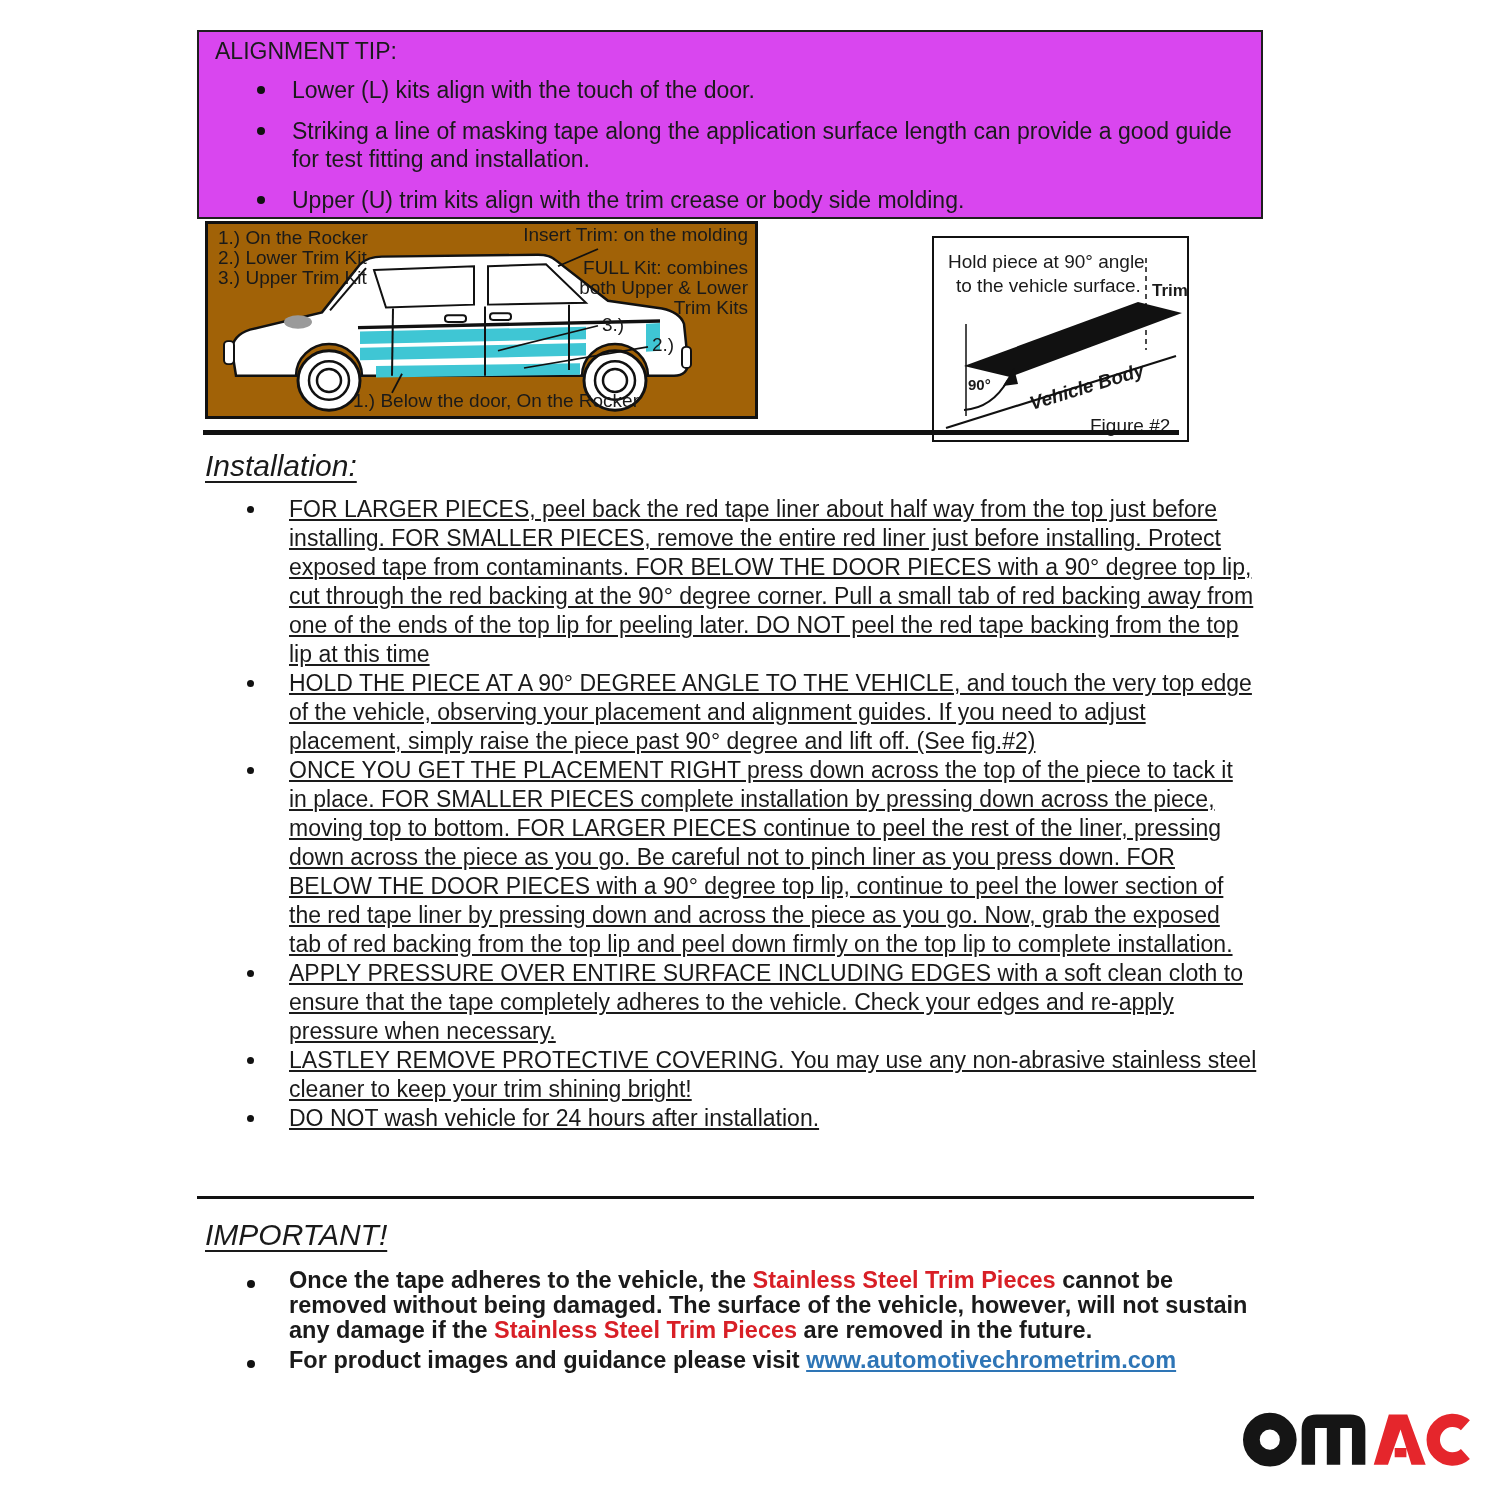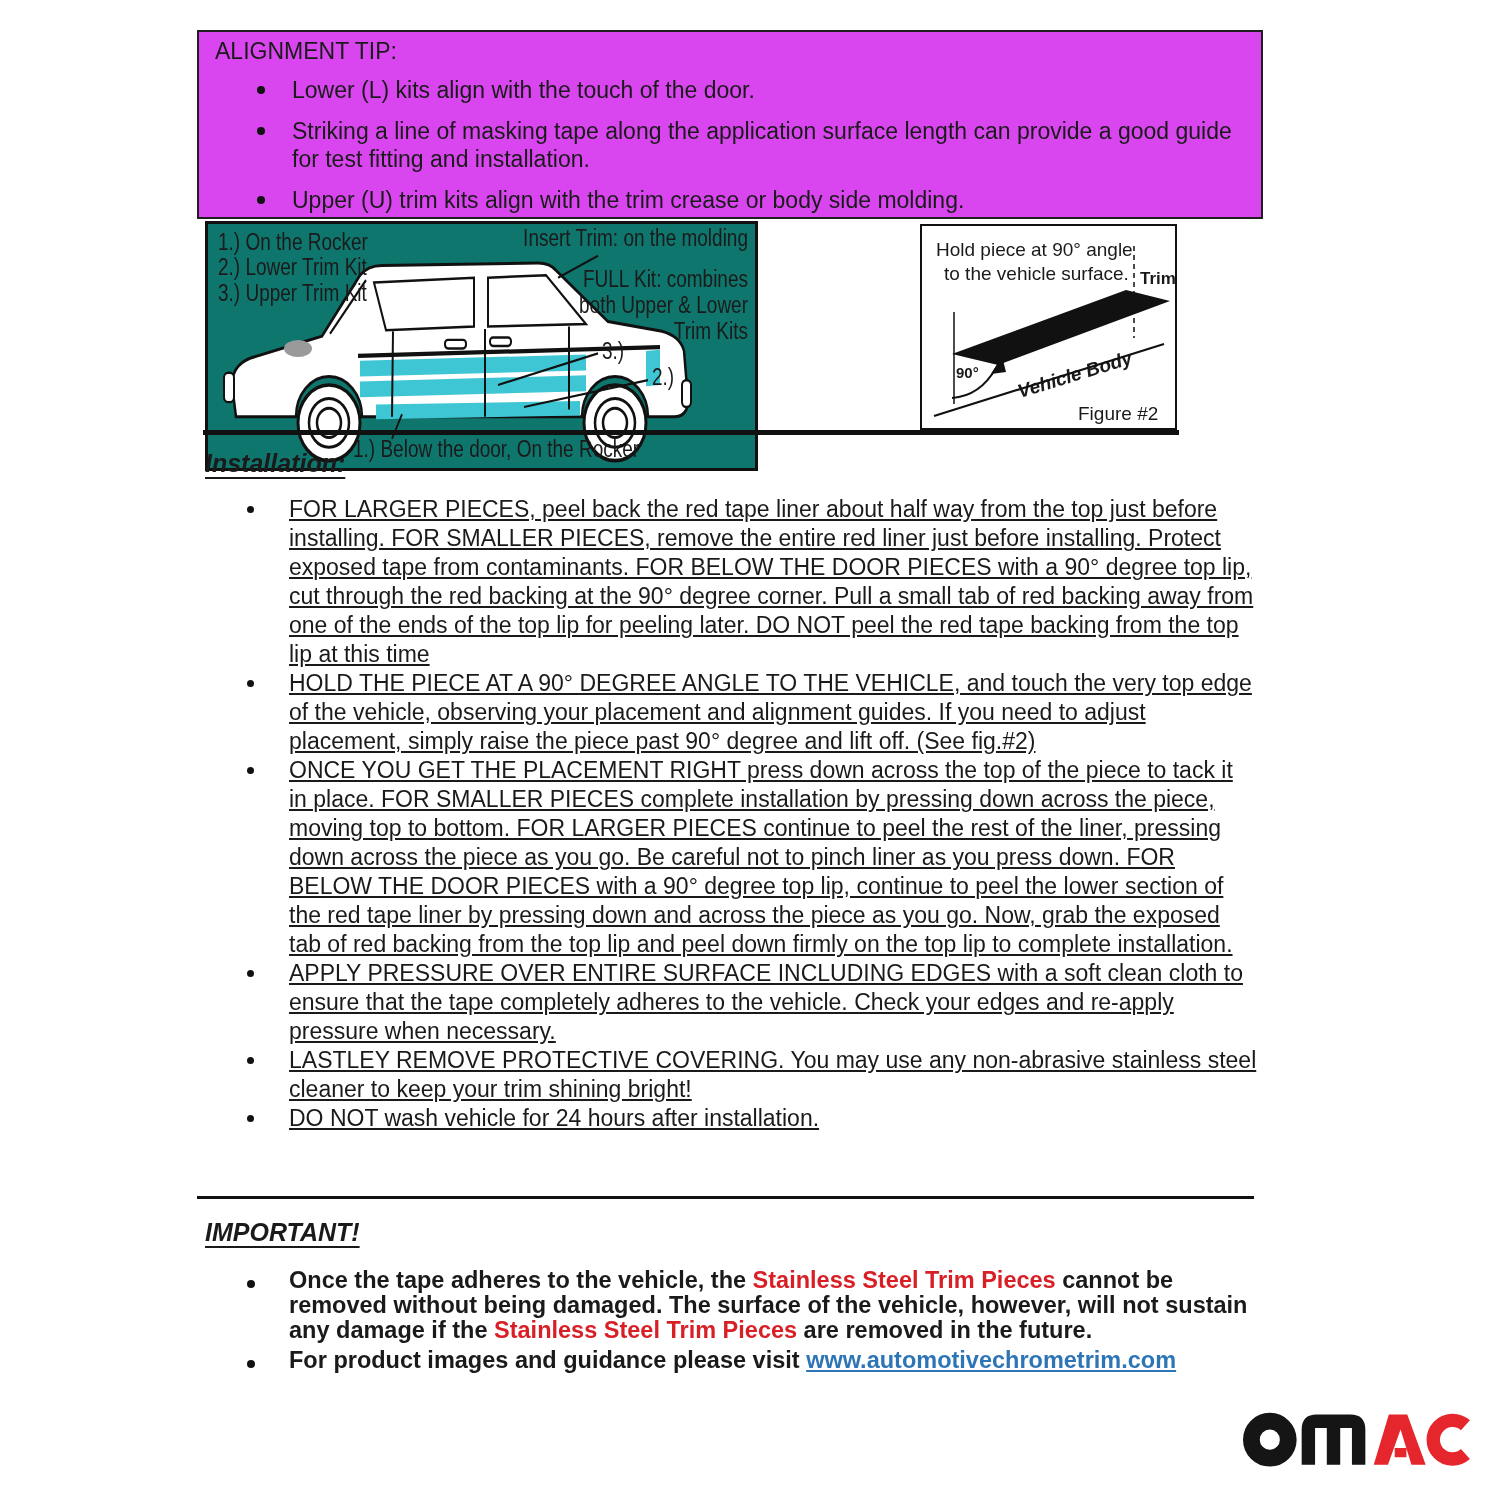--- a/index.html
+++ b/index.html
@@ -14,28 +14,28 @@
   .tip-box{
     position:absolute;left:197px;top:30px;width:1066px;height:189px;
     background:#d946ef;border:2px solid #1f1f1f;box-sizing:border-box;
   }
   .tip-title{position:absolute;left:16px;top:6px;font-size:23px;}
   .tip-list{position:absolute;left:0;top:44px;width:100%;margin:0;padding:0;list-style:none;}
   .tip-list li{position:relative;padding-left:93px;padding-right:18px;font-size:23px;line-height:28px;margin-bottom:13px;}
   .tip-list .dot{position:absolute;left:58px;top:10px;width:8px;height:8px;border-radius:50%;background:#111;}
 
   
-  .fig-car{position:absolute;left:205px;top:221px;width:553px;height:250px;border:3px solid #111;box-sizing:border-box;background:#0f766e;}
+  .fig-car{position:absolute;left:205px;top:221px;width:553px;height:198px;border:3px solid #111;box-sizing:border-box;background:#a16207;}
   .fig2{position:absolute;left:920px;top:224px;width:257px;height:206px;border:2px solid #111;box-sizing:border-box;background:#fff;}
   .fig-underline{position:absolute;left:203px;top:430px;width:976px;height:5px;background:#111;}
   .fig-car svg,.fig2 svg{display:block;width:100%;height:100%;}
 
   
   .sec-heading{
-    position:absolute;font-size:25px;font-style:italic;font-weight:700;
+    position:absolute;font-size:30px;font-style:italic;font-weight:400;
     text-decoration:underline;text-decoration-thickness:2px;text-underline-offset:5px;
   }
   #installation-heading{left:205px;top:449px;}
   #important-heading{left:205px;top:1218px;}
 
   
   .install-list{position:absolute;left:205px;top:495px;width:1052px;margin:0;padding:0;list-style:none;}
   .install-list li{position:relative;padding-left:84px;font-size:23px;line-height:29px;text-decoration:underline;}
   .install-list .dot{position:absolute;left:42px;top:11px;width:7px;height:7px;border-radius:50%;background:#111;}
 
@@ -134,21 +134,21 @@
         <text x="540" y="52" text-anchor="end">FULL Kit: combines</text>
         <text x="540" y="73" text-anchor="end">both  Upper &amp; Lower</text>
         <text x="540" y="94" text-anchor="end">Trim Kits</text>
         <text x="394" y="111">3.)</text>
         <text x="444" y="132">2.)</text>
         <text x="145" y="191">1.) Below the door, On the Rocker</text>
       </g>
     </svg>
   </figure>
 
-  <figure class="fig2" style="margin:0">
+  <figure class="fig2" style="margin:12px">
     <svg viewBox="0 0 253 202" preserveAspectRatio="none">
       <g font-family="Liberation Sans, sans-serif" fill="#1a1a1a">
         <text x="14" y="30" font-size="19">Hold piece at 90° angle</text>
         <text x="22" y="54" font-size="19">to the vehicle surface.</text>
         <text x="218" y="58" font-size="17" font-weight="bold">Trim</text>
         <text x="34" y="152" font-size="15" font-weight="bold">90°</text>
         <text transform="translate(98,172) rotate(-17)" font-size="19" font-style="italic" font-weight="bold">Vehicle Body</text>
         <text x="156" y="194" font-size="19">Figure #2</text>
       </g>
       <line x1="212" y1="20" x2="212" y2="112" stroke="#111" stroke-width="1.5" stroke-dasharray="5 4"></line>

